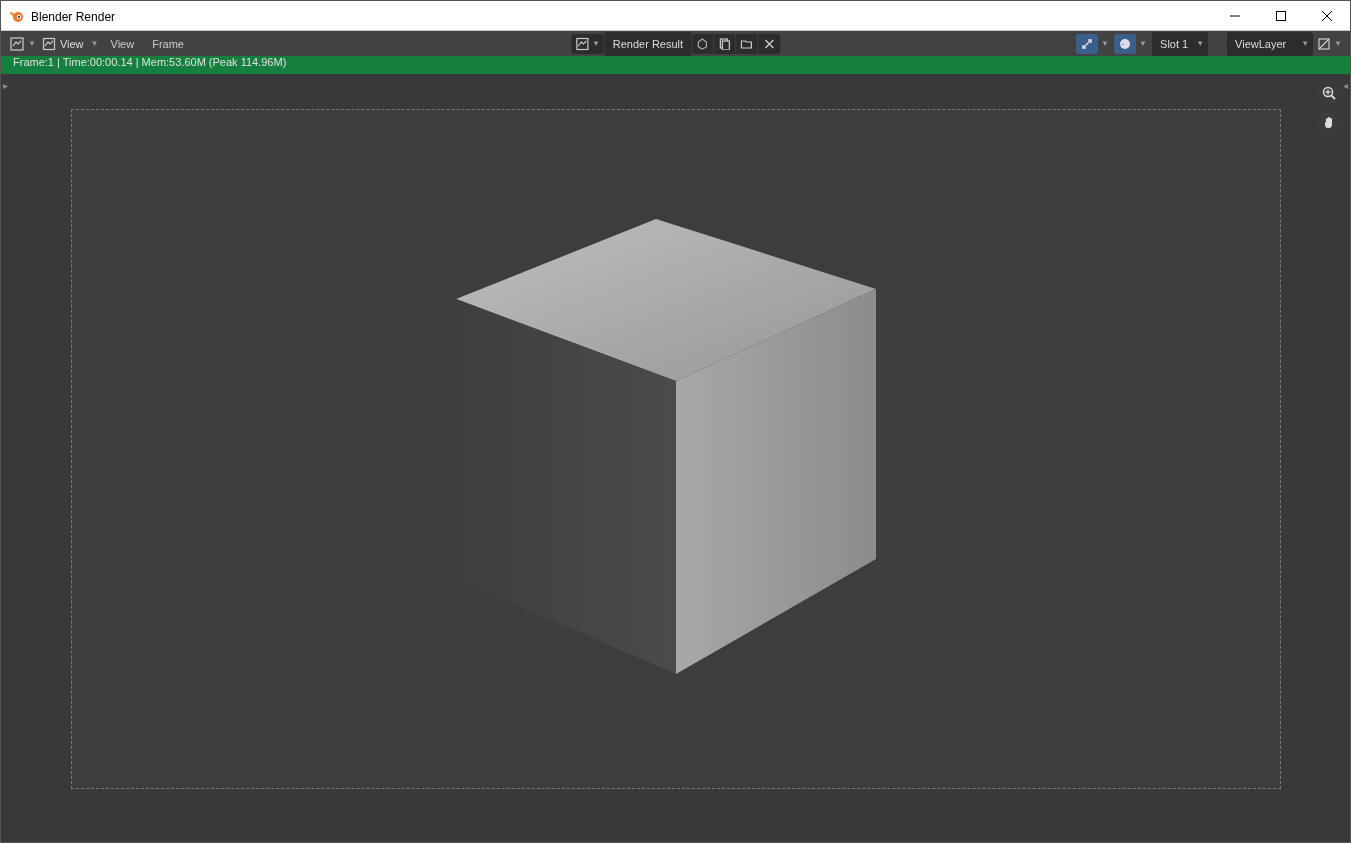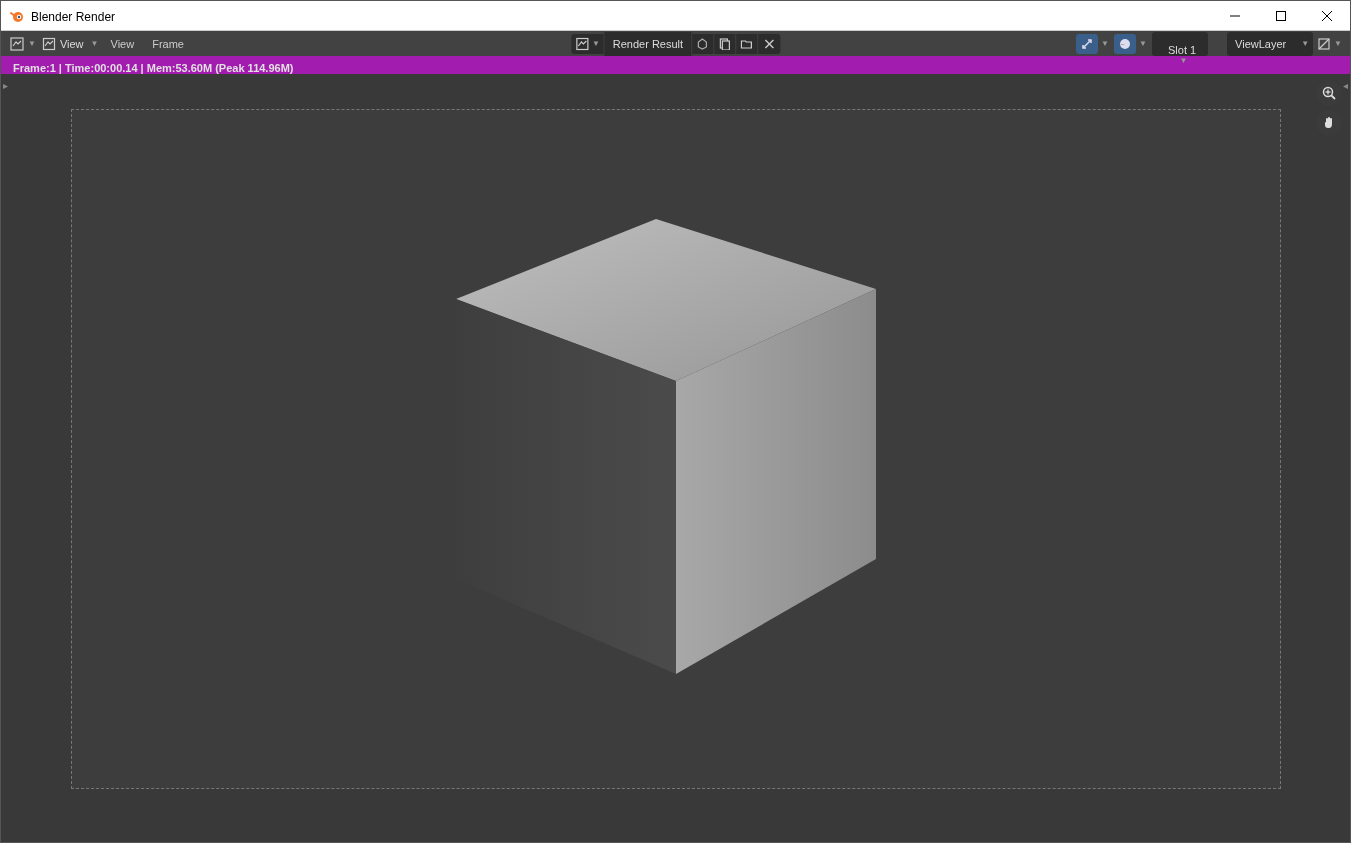--- a/index.html
+++ b/index.html
@@ -103,26 +103,26 @@
 }
 .dd-wrap { display: flex; align-items: center; }
 .dd-chev {
   height: 20px; width: 14px;
   display: flex; align-items: center; justify-content: center;
   font-size: 8px; color: #999;
 }
 
 .statusbar {
   height: 18px;
-  background: #a21caf;
+  background: #15803d;
   color: #e0e0e0;
   font-size: 11px;
-  font-weight: bold;
-  display: flex;
-  align-items: flex-end;
+  font-weight: normal;
+  display: flex;
+  align-items: flex-start;
   padding-left: 12px;
 }
 
 .viewport {
   flex: 1;
   background: #393939;
   position: relative;
   overflow: hidden;
 }
 .expand-handle-left {
@@ -280,21 +280,21 @@
       </div>
       <div class="dd-wrap">
         <div class="blue-btn">
           <svg width="14" height="14">
               <circle cx="7" cy="7" r="5" fill="#dde"></circle>
               <path d="M7 7 A5 5 0 0 1 2 7 L7 7 Z" fill="#888"></path>
             </svg>
         </div>
         <span class="dd-chev">▼</span>
       </div>
-      <div class="pill dd" style="min-width:56px; justify-content:space-between;flex-direction:column;">
+      <div class="pill dd" style="min-width:56px; justify-content:space-between;">
         <span>Slot 1</span>
         <span class="chev">▼</span>
       </div>
       <div class="pill dd" style="min-width:86px; justify-content:space-between;margin-left:17px;">
         <span>ViewLayer</span>
         <span class="chev">▼</span>
       </div>
       <div class="icon-btn">
         <svg width="14" height="14">
             <rect x="2" y="2" width="10" height="10" fill="none" stroke="#ccc" stroke-width="1.2"></rect>

